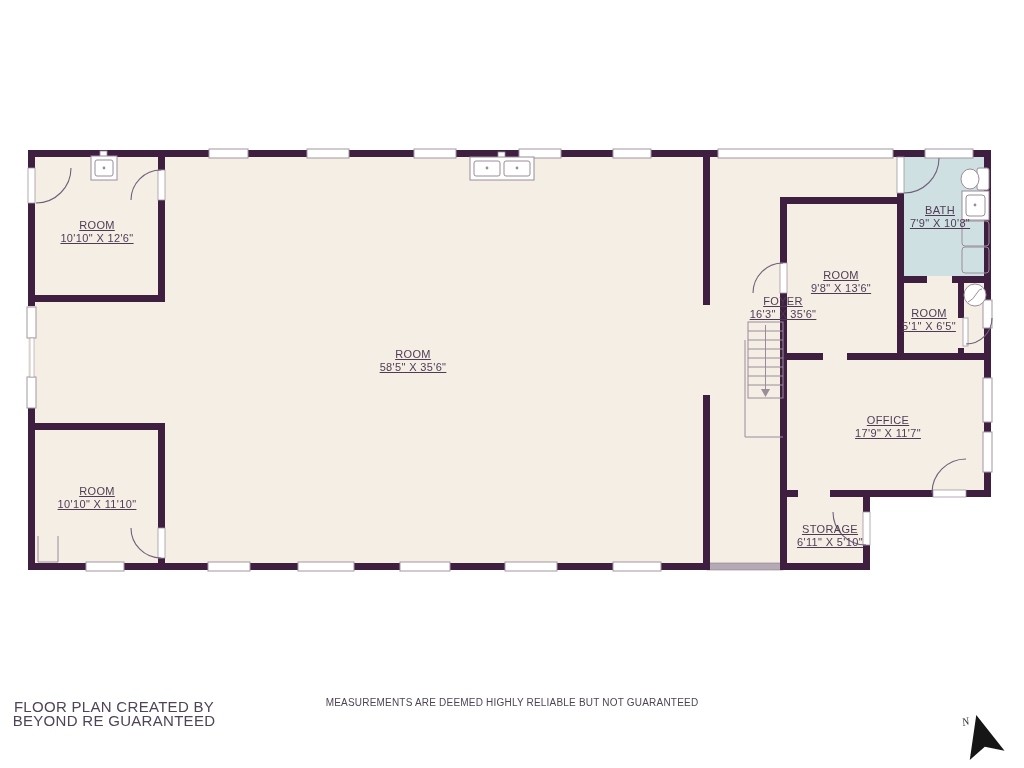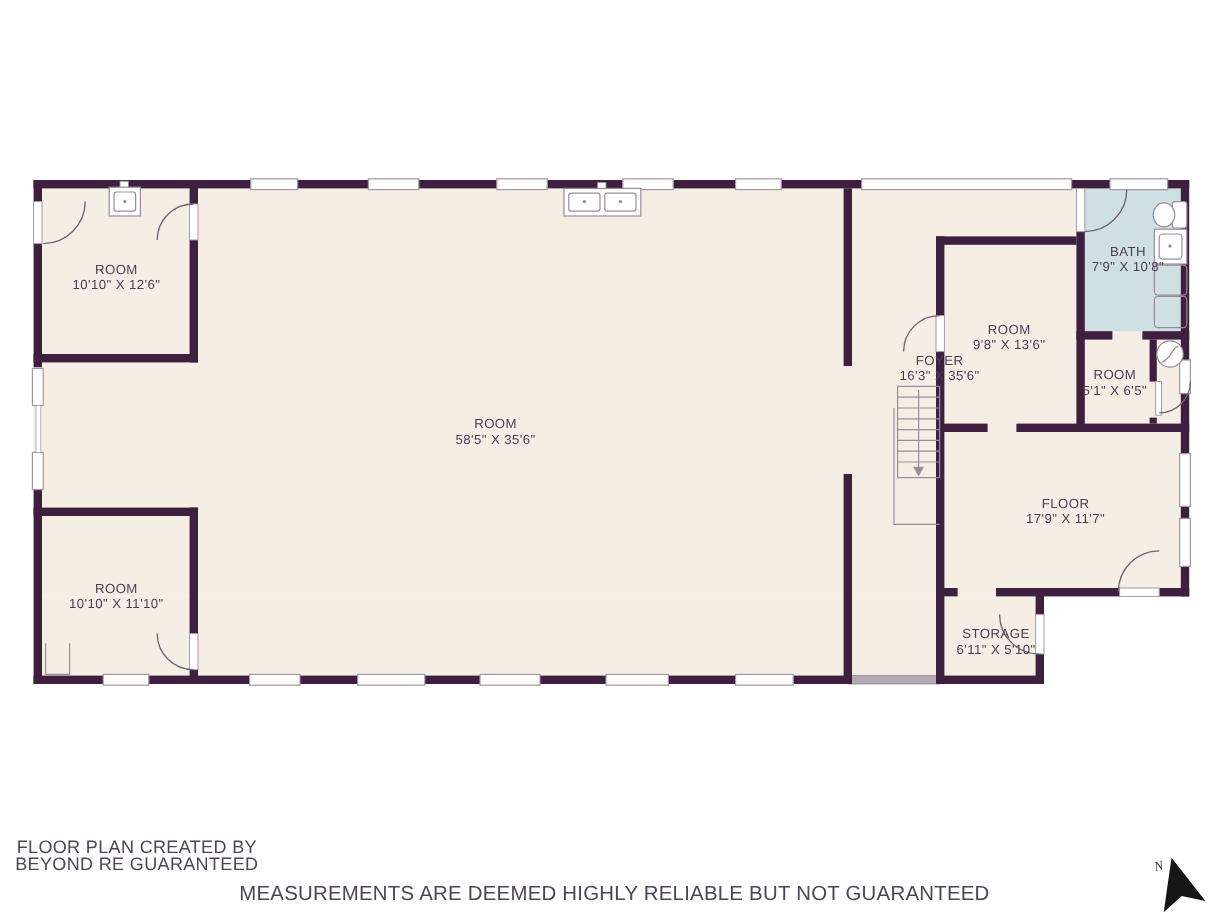--- a/index.html
+++ b/index.html
@@ -1,26 +1,26 @@
 <!DOCTYPE html>
 <html><head>
 <meta charset="utf-8">
 <style>
   html,body{margin:0;padding:0;background:#ffffff;}
   .page{position:relative;width:1024px;height:768px;background:#ffffff;overflow:hidden;
         font-family:"Liberation Sans",sans-serif;}
   .plan-svg{position:absolute;left:0;top:0;}
   .labels{position:absolute;left:0;top:0;width:1024px;height:768px;pointer-events:none;}
   .rlabel{position:absolute;transform:translateX(-50%);text-align:center;white-space:nowrap;
-          color:#4e3c54;font-size:11px;line-height:13px;letter-spacing:.35px;}
+          color:#4e3c54;font-size:11px;line-height:13px;letter-spacing:.35px;text-decoration:underline;}
   .rlabel .rname{font-weight:400;}
   .credit{position:absolute;left:114px;top:700px;transform:translateX(-50%);text-align:center;
           font-size:15px;line-height:14px;color:#4f4456;letter-spacing:.3px;white-space:nowrap;}
-  .disclaimer{position:absolute;left:512px;top:735px;transform:translateX(-50%);
-          font-size:17px;color:#4f4456;letter-spacing:.2px;white-space:nowrap;}
+  .disclaimer{position:absolute;left:512px;top:697px;transform:translateX(-50%);
+          font-size:10px;color:#4f4456;letter-spacing:.2px;white-space:nowrap;}
 </style>
 </head>
 <body>
 
 <div class="page">
 
   <svg class="plan-svg" width="1024" height="768" viewBox="0 0 1024 768">
 
     <g>
       <rect x="28" y="150" width="963" height="347" fill="#f5eee5"></rect>
@@ -216,21 +216,21 @@
     </div>
     <div class="rlabel" style="left:940px;top:204px">
       <div class="rname">BATH</div>
       <div class="rdims">7'9" X 10'8"</div>
     </div>
     <div class="rlabel" style="left:929px;top:307px">
       <div class="rname">ROOM</div>
       <div class="rdims">5'1" X 6'5"</div>
     </div>
     <div class="rlabel" style="left:888px;top:414px">
-      <div class="rname">FLOOR</div>
+      <div class="rname">OFFICE</div>
       <div class="rdims">17'9" X 11'7"</div>
     </div>
     <div class="rlabel" style="left:830px;top:523px">
       <div class="rname">STORAGE</div>
       <div class="rdims">6'11" X 5'10"</div>
     </div>
   </div>
 
   <div class="credit">
     <div>FLOOR PLAN CREATED BY</div>

